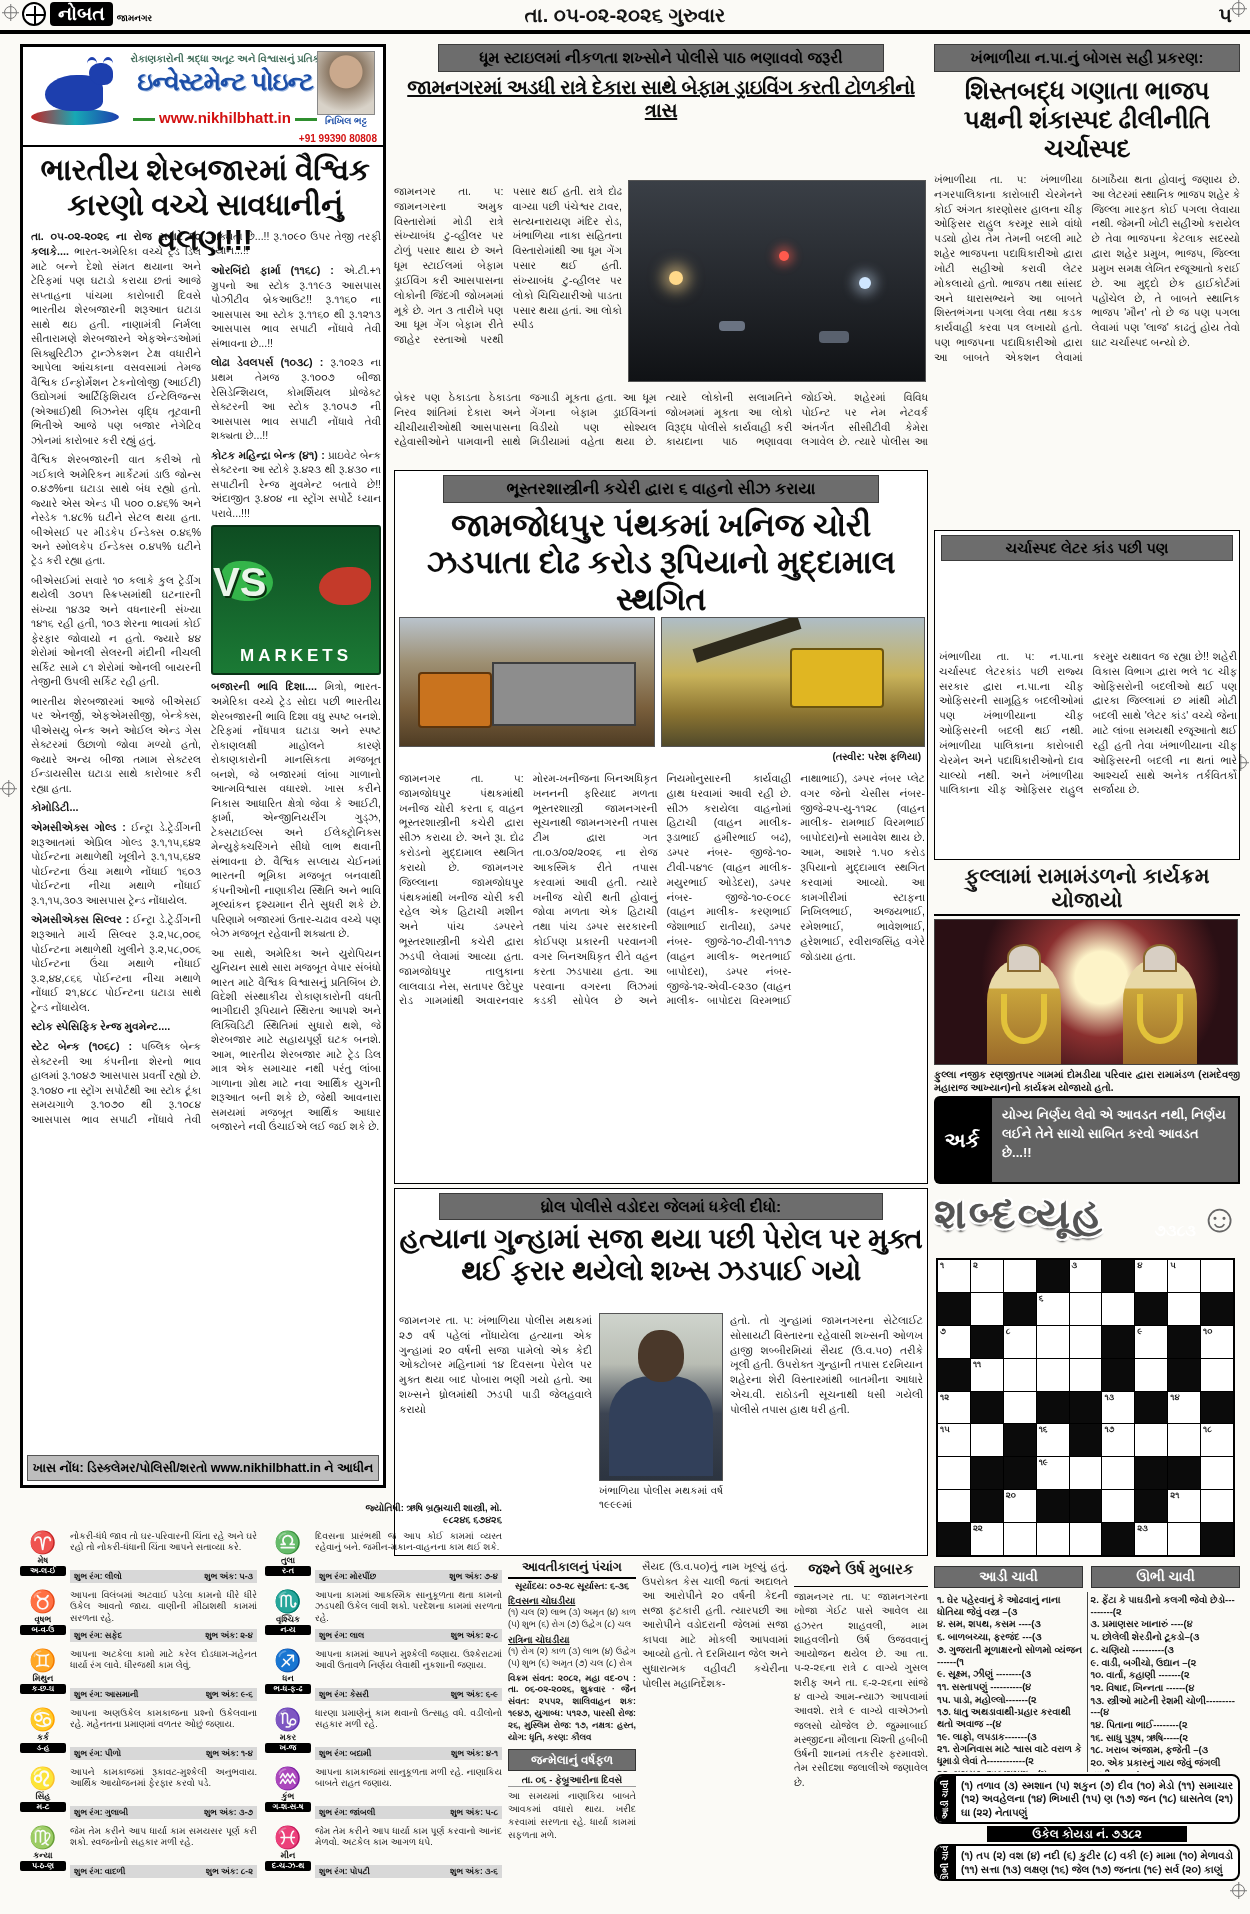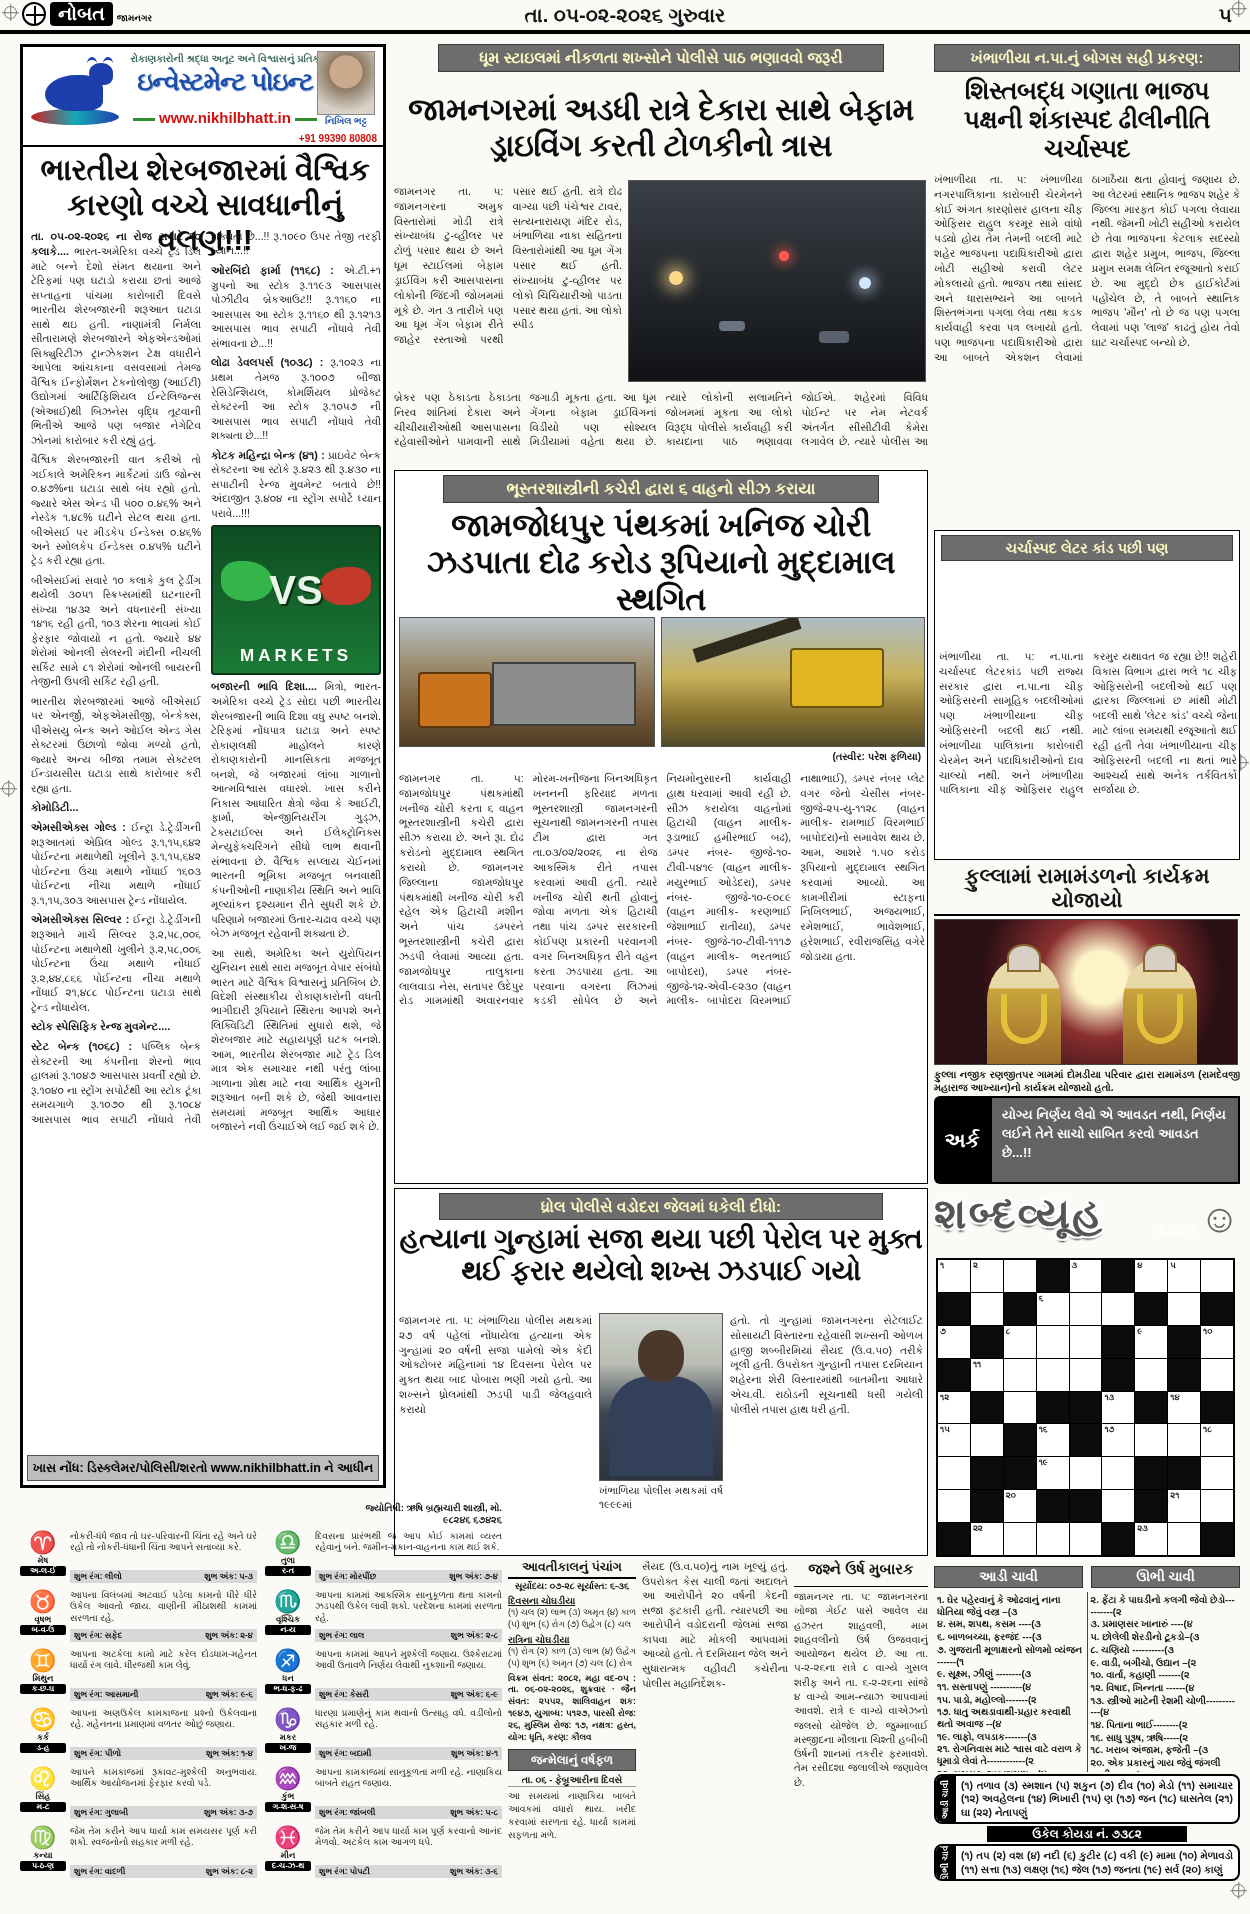--- a/index.html
+++ b/index.html
@@ -15,21 +15,21 @@
   .logo-text{background:#000;color:#fff;font-weight:bold;font-size:19px;padding:1px 8px;border-radius:4px;}
   .logo-sub{font-size:9px;font-weight:bold;color:#000;padding-bottom:2px;}
   .mast-date{position:absolute;left:0;right:0;top:4px;text-align:center;font-weight:bold;font-size:20px;}
   .mast-page{position:absolute;right:18px;top:4px;font-weight:bold;font-size:20px;}
   #mast-rule{position:absolute;left:0;top:30px;width:1250px;height:4px;background:#000;}
   
   .regmark{position:absolute;width:13px;height:13px;border:1.5px solid #777;border-radius:50%;}
   .regmark:before{content:"";position:absolute;left:50%;top:-3px;width:1.5px;height:17px;background:#777;transform:translateX(-50%);}
   .regmark:after{content:"";position:absolute;top:50%;left:-3px;height:1.5px;width:17px;background:#777;transform:translateY(-50%);}
   
-  .kicker{background:#6d6d6d;color:#fef9c3;font-weight:bold;text-align:center;
+  .kicker{background:#6d6d6d;color:#000000;font-weight:bold;text-align:center;
           display:flex;align-items:center;justify-content:center;border:1px solid #3c3c3c;}
   .hl{font-weight:bold;text-align:center;line-height:1.16;color:#0c0c0c;letter-spacing:-0.5px;}
   .body-text{font-size:10.6px;line-height:1.4;text-align:justify;overflow:hidden;}
   .cols2{column-count:2;column-gap:9px;}
   .cols4{column-count:4;column-gap:9px;}
   .photo{position:relative;border:1px solid #555;overflow:hidden;}
   
   #ad{position:absolute;left:20px;top:44px;width:366px;height:1444px;border:3px solid #000;background:#fff;}
   #ad-header{position:relative;height:100px;border-bottom:2px solid #000;}
   .bull{position:absolute;left:8px;top:10px;width:92px;height:74px;}
@@ -50,29 +50,29 @@
   .advis-phone{position:absolute;right:6px;top:86px;font-size:10px;font-weight:bold;color:#d31111;}
   #ad-headline{position:absolute;left:6px;top:106px;width:352px;font-size:30px;}
   #ad-body{position:absolute;left:8px;top:182px;width:350px;height:1228px;font-size:10.5px;line-height:1.38;text-align:justify;
            column-count:2;column-gap:10px;overflow:hidden;}
   .ad-para{margin:0 0 5px 0;}
   .ad-para b{font-size:10.8px;}
   .vs-box{break-inside:avoid;width:100%;height:150px;background:linear-gradient(180deg,#0e4d22,#1b7a35);border:2px solid #0a3317;
           position:relative;margin:4px 0;border-radius:3px;}
   .vs-green{position:absolute;left:8px;top:34px;width:52px;height:40px;background:#34b54a;border-radius:40% 60% 50% 50%;}
   .vs-red{position:absolute;right:8px;top:40px;width:52px;height:38px;background:#c43a2a;border-radius:60% 40% 50% 50%;}
-  .vs-text{position:absolute;left:0;right:0;top:28px;text-align:center;font-size:40px;font-weight:bold;color:#eaf5ea;
-           text-shadow:2px 2px 0 #09310f;margin-top:8px;}
+  .vs-text{position:absolute;left:0;right:0;top:28px;font-size:40px;font-weight:bold;color:#eaf5ea;
+           text-shadow:2px 2px 0 #09310f;}
   .vs-markets{position:absolute;left:0;right:0;bottom:6px;text-align:center;font-size:17px;font-weight:bold;color:#ffffff;letter-spacing:4px;}
   #ad-footer{position:absolute;left:4px;right:4px;bottom:4px;height:26px;background:#bdbdbd;border:1px solid #555;
              display:flex;align-items:center;justify-content:center;font-size:12.5px;font-weight:bold;color:#000;}
   
   #dhoom{position:absolute;left:394px;top:44px;width:534px;height:420px;}
   #dhoom-kicker{margin:0 44px;height:28px;font-size:15.5px;}
-  #dhoom-hl{margin-top:20px;font-size:31px;}
+  #dhoom-hl{margin-top:4px;font-size:20px;text-decoration:underline;}
   #dhoom-photo{position:absolute;right:2px;top:136px;width:298px;height:202px;
      background:linear-gradient(180deg,#3a3f46 0%,#23262b 55%,#101215 100%);}
   .nightdot{position:absolute;border-radius:50%;}
   #dhoom-body-a{position:absolute;left:0;top:140px;width:228px;height:200px;}
   #dhoom-body-b{position:absolute;left:0;top:346px;width:534px;height:72px;}
   #mineral{position:absolute;left:394px;top:470px;width:534px;height:714px;border:1.5px solid #000;background:#fff;}
   #mineral-kicker{margin:4px 48px 0 48px;height:28px;font-size:16px;}
   #mineral-hl{margin-top:4px;font-size:32px;}
   #mineral-photo1{position:absolute;left:4px;top:146px;width:256px;height:130px;
      background:linear-gradient(180deg,#b9c3cc 0%,#9d8f72 35%,#7a5f3c 70%,#4e3c24 100%);}

